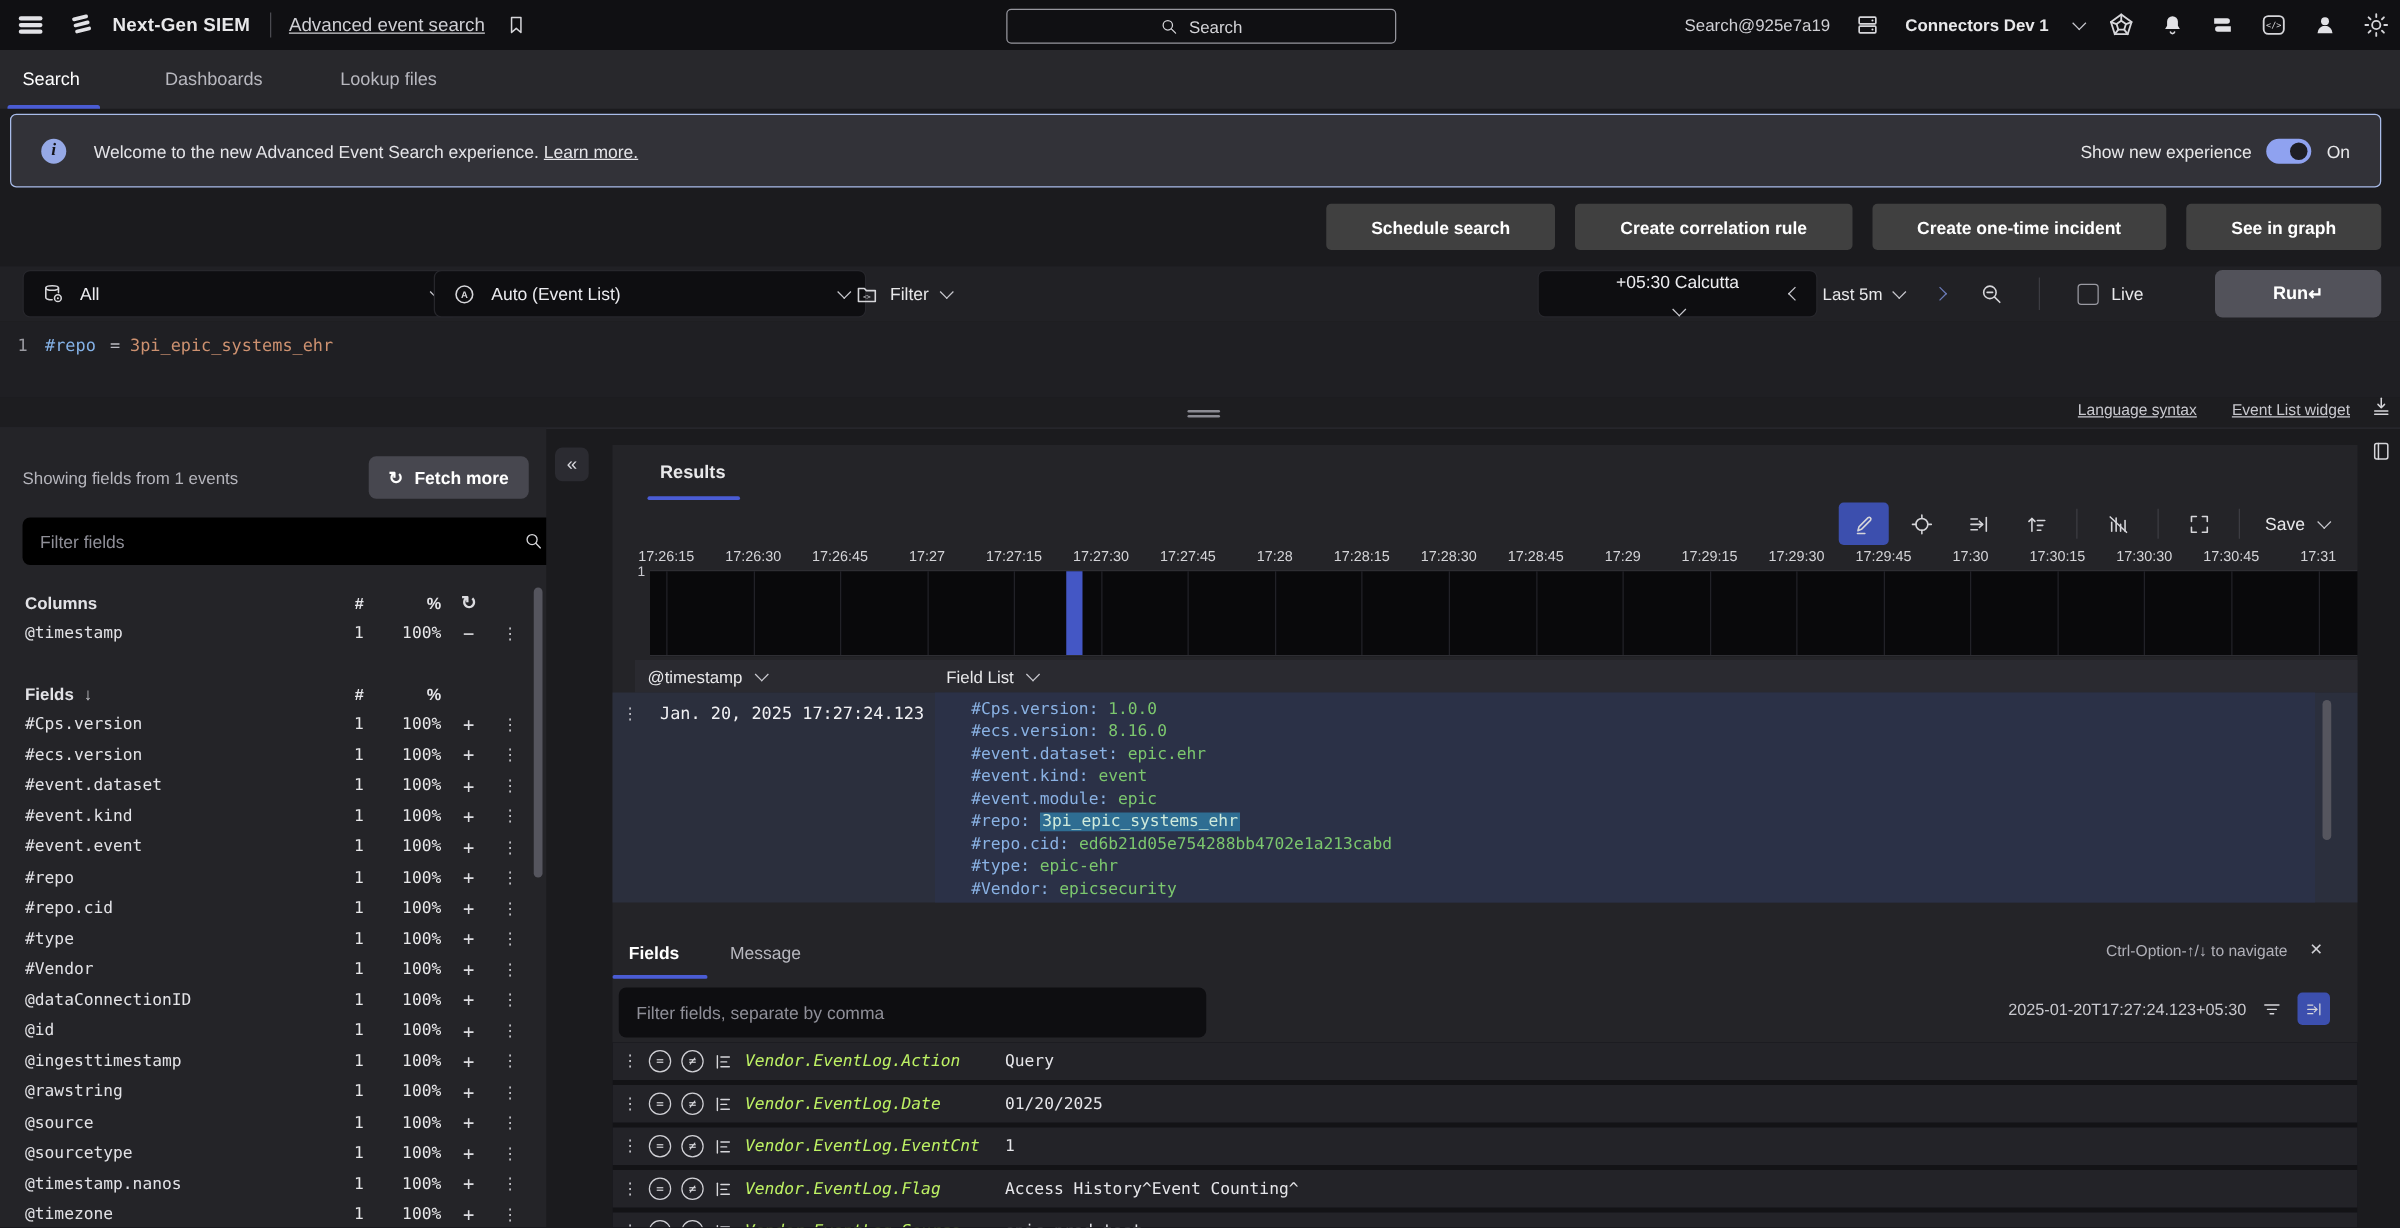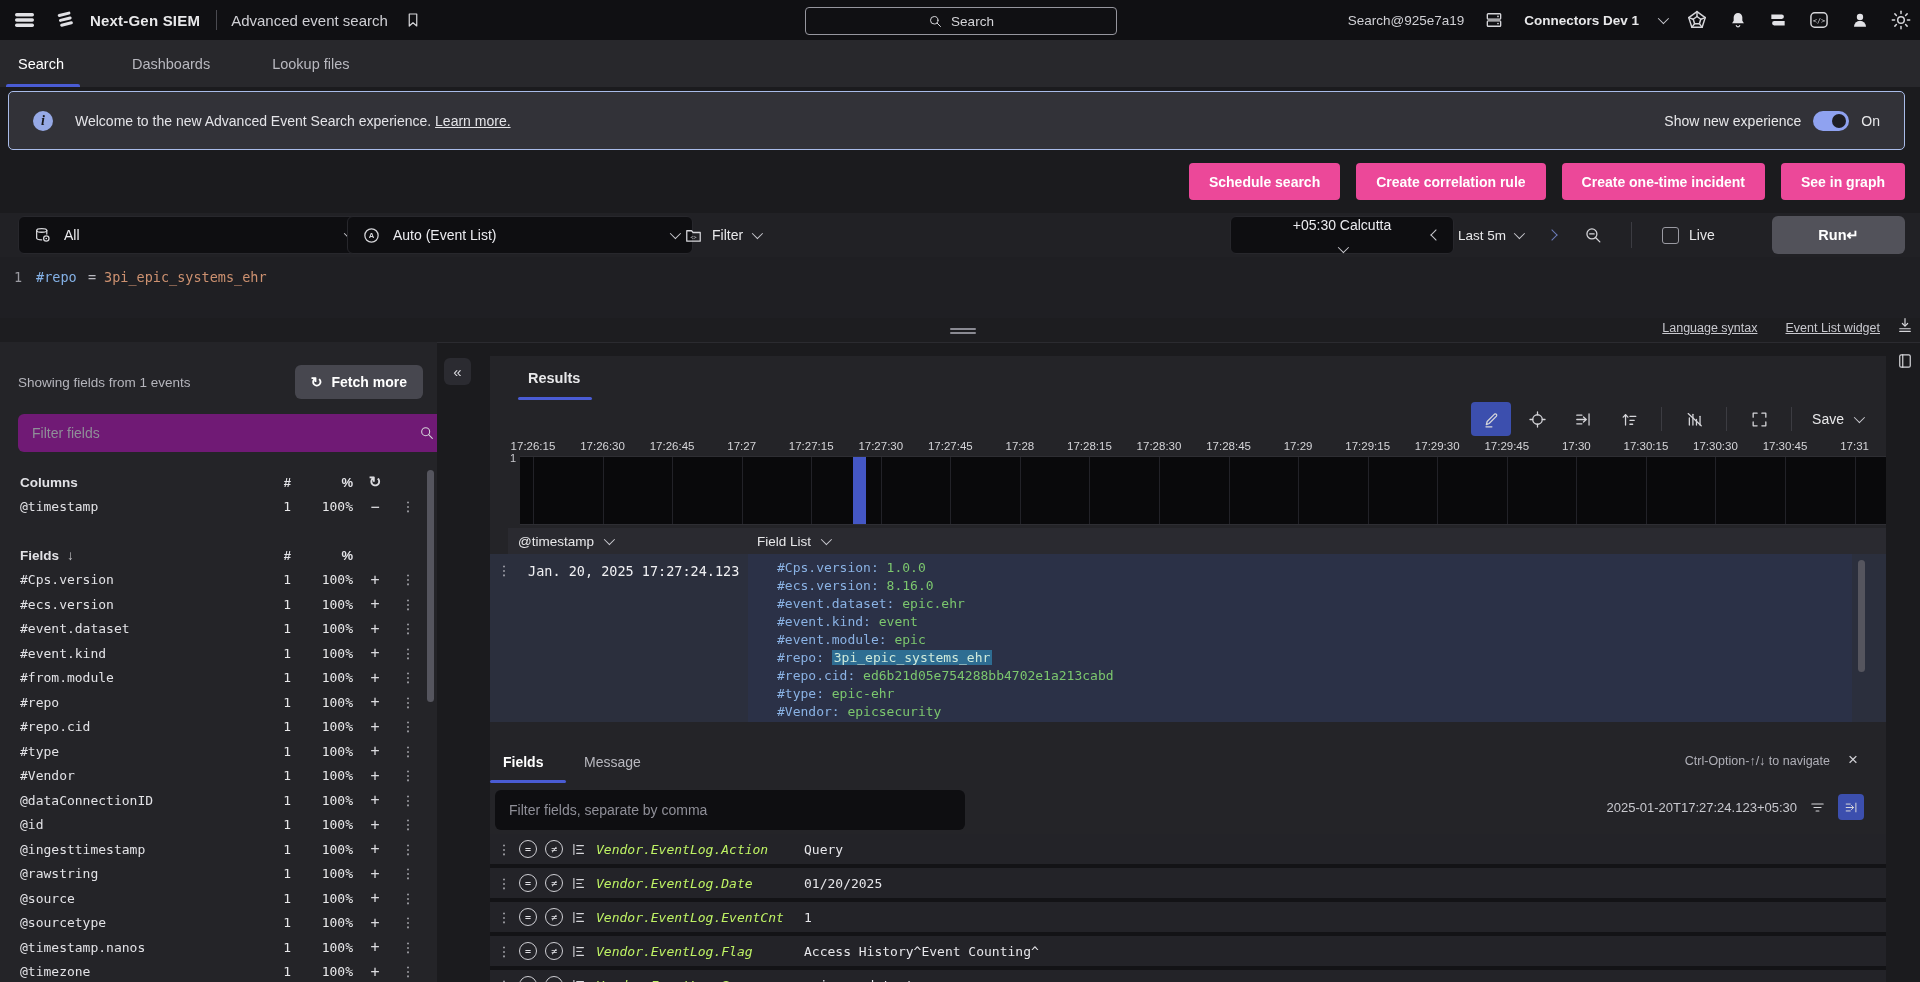--- a/index.html
+++ b/index.html
@@ -10,21 +10,21 @@
   .ic .fl{fill:#e2e2e6;stroke:none;}
   .chev{display:inline-block;width:7px;height:7px;border-right:1.6px solid #c9c9cf;border-bottom:1.6px solid #c9c9cf;}
   .chev.d{transform:rotate(45deg) translateY(-2px);}
   .chev.l{transform:rotate(135deg);}
   .chev.r{transform:rotate(-45deg);}
 
   
   #topbar{position:absolute;top:0;left:0;right:0;height:40px;background:#101013;display:flex;align-items:center;padding-left:12px;}
   #topbar .product{font-weight:bold;font-size:15px;margin-left:12px;letter-spacing:.2px;}
   #topbar .vdiv{width:1px;height:20px;background:#4a4a50;margin-left:16px;}
-  #topbar .pagetitle{color:#cfcfd4;font-size:15px;margin-left:14px;}
+  #topbar .pagetitle{color:#cfcfd4;font-size:15px;margin-left:14px;text-decoration:underline;}
   .ic-btn{display:inline-flex;align-items:center;justify-content:center;cursor:pointer;}
   #g-search{position:absolute;left:805px;top:7px;width:310px;height:26px;border:1px solid #96969e;border-radius:4px;
             display:flex;align-items:center;justify-content:center;gap:8px;color:#d4d4d8;font-size:13.5px;cursor:text;}
   #tb-right{position:absolute;right:8px;top:0;height:40px;display:flex;align-items:center;gap:20px;}
   #tb-right .ws{color:#d0d0d5;font-size:13.5px;}
   #tb-right .conn{display:flex;align-items:center;gap:19px;font-weight:bold;font-size:13.5px;cursor:pointer;}
 
   
   #tabbar{position:absolute;top:40px;left:0;right:0;height:47px;background:#28282c;display:flex;align-items:center;padding-left:4px;}
   #tabbar .tab{position:relative;height:100%;display:flex;align-items:center;padding:0 26px 0 14px;color:#b8b8bf;font-size:14.5px;cursor:pointer;}
@@ -37,22 +37,22 @@
   #banner .info{width:20px;height:20px;border-radius:50%;background:#96a9e6;color:#16161a;display:flex;align-items:center;justify-content:center;
           font-family:"Liberation Serif",serif;font-style:italic;font-weight:bold;font-size:14px;}
   #banner .msg{margin-left:22px;font-size:14px;color:#e4e4e8;}
   #banner a{color:#e4e4e8;}
   #banner .bright{margin-left:auto;display:flex;align-items:center;gap:12px;font-size:14px;}
   .toggle{width:36px;height:20px;border-radius:10px;background:#8fa2f0;position:relative;cursor:pointer;}
   .toggle .knob{position:absolute;right:3px;top:3px;width:14px;height:14px;border-radius:50%;background:#1e1e24;}
 
   
   #actions{position:absolute;top:163px;right:15px;display:flex;gap:16px;}
-  #actions .abtn{height:37px;background:#ec4899;border:none;border-radius:4px;color:#fff;font-size:14px;font-weight:bold;
-                 padding:0 20px;font-family:"Liberation Sans",sans-serif;cursor:pointer;}
+  #actions .abtn{height:37px;background:#404040;border:none;border-radius:4px;color:#fff;font-size:14px;font-weight:bold;
+                 padding:0 36px;font-family:"Liberation Sans",sans-serif;cursor:pointer;}
 
   
   #controls{position:absolute;top:213px;left:0;right:0;height:44px;background:#212125;display:flex;align-items:center;}
   .dd{height:36px;background:#0e0e11;border:1px solid #27272c;border-radius:6px;display:flex;align-items:center;padding:0 14px;cursor:pointer;}
   .dd .lbl{font-size:14px;color:#ececf0;}
   #dd-repo{position:absolute;left:18px;width:319px;}
   #dd-view{position:absolute;left:347px;width:316px;}
   #q-btn{position:absolute;left:684px;display:flex;align-items:center;gap:9px;font-size:14px;cursor:pointer;}
   #dd-tz{position:absolute;left:1230px;width:194px;justify-content:space-between;flex-direction:column;}
   #c-right{position:absolute;left:1432px;right:0;display:flex;align-items:center;}
@@ -79,21 +79,21 @@
   #drag i{display:block;height:1.6px;background:#8a8a92;margin:2.4px 0;border-radius:1px;}
   #plinks{position:absolute;right:40px;top:3px;display:flex;gap:28px;font-size:12.5px;}
   #plinks a{color:#c9c9cf;}
 
   
   #sidebar{position:absolute;top:342px;left:0;width:437px;bottom:0;background:#242428;overflow:hidden;}
   #sb-head{position:absolute;top:20px;left:18px;right:14px;height:40px;display:flex;align-items:center;}
   #sb-head .sum{color:#b5b5bc;font-size:13.5px;}
   #fetch{margin-left:auto;height:34px;background:#47474f;border:none;border-radius:6px;color:#fff;font-size:14px;font-weight:bold;
          display:flex;align-items:center;gap:9px;padding:0 16px;cursor:pointer;font-family:"Liberation Sans",sans-serif;}
-  #sb-filter{position:absolute;top:72px;left:18px;width:403px;height:38px;background:#701a75;border-radius:6px;
+  #sb-filter{position:absolute;top:72px;left:18px;width:403px;height:38px;background:#000000;border-radius:6px;
              display:flex;align-items:center;padding:0 14px;color:#8f8f98;font-size:14px;cursor:text;}
   #sb-filter .ph{flex:1;}
   #sb-list{position:absolute;top:128px;left:0;right:12px;bottom:0;}
   .f-row,.f-head{display:flex;align-items:center;height:24.5px;padding:0 6px 0 20px;}
   .f-head{font-weight:bold;font-size:13.5px;color:#e6e6ea;}
   .f-head .arrow{margin-left:8px;color:#c8c8cc;font-weight:normal;}
   .f-name{flex:1;font-size:13px;color:#e2e2e6;}
   .f-count{width:24px;text-align:right;font-size:13px;}
   .f-pct{width:62px;text-align:right;font-size:13px;}
   .f-act{width:44px;text-align:center;color:#dcdce0;font-size:15px;cursor:pointer;}
@@ -442,21 +442,21 @@
             <span class="f-kebab">⋮</span>
           </div>
           <div class="f-row mono">
             <span class="f-name">#event.kind</span>
             <span class="f-count">1</span>
             <span class="f-pct">100%</span>
             <span class="f-act">+</span>
             <span class="f-kebab">⋮</span>
           </div>
           <div class="f-row mono">
-            <span class="f-name">#from.module</span>
+            <span class="f-name">#event.event</span>
             <span class="f-count">1</span>
             <span class="f-pct">100%</span>
             <span class="f-act">+</span>
             <span class="f-kebab">⋮</span>
           </div>
           <div class="f-row mono">
             <span class="f-name">#repo</span>
             <span class="f-count">1</span>
             <span class="f-pct">100%</span>
             <span class="f-act">+</span>

